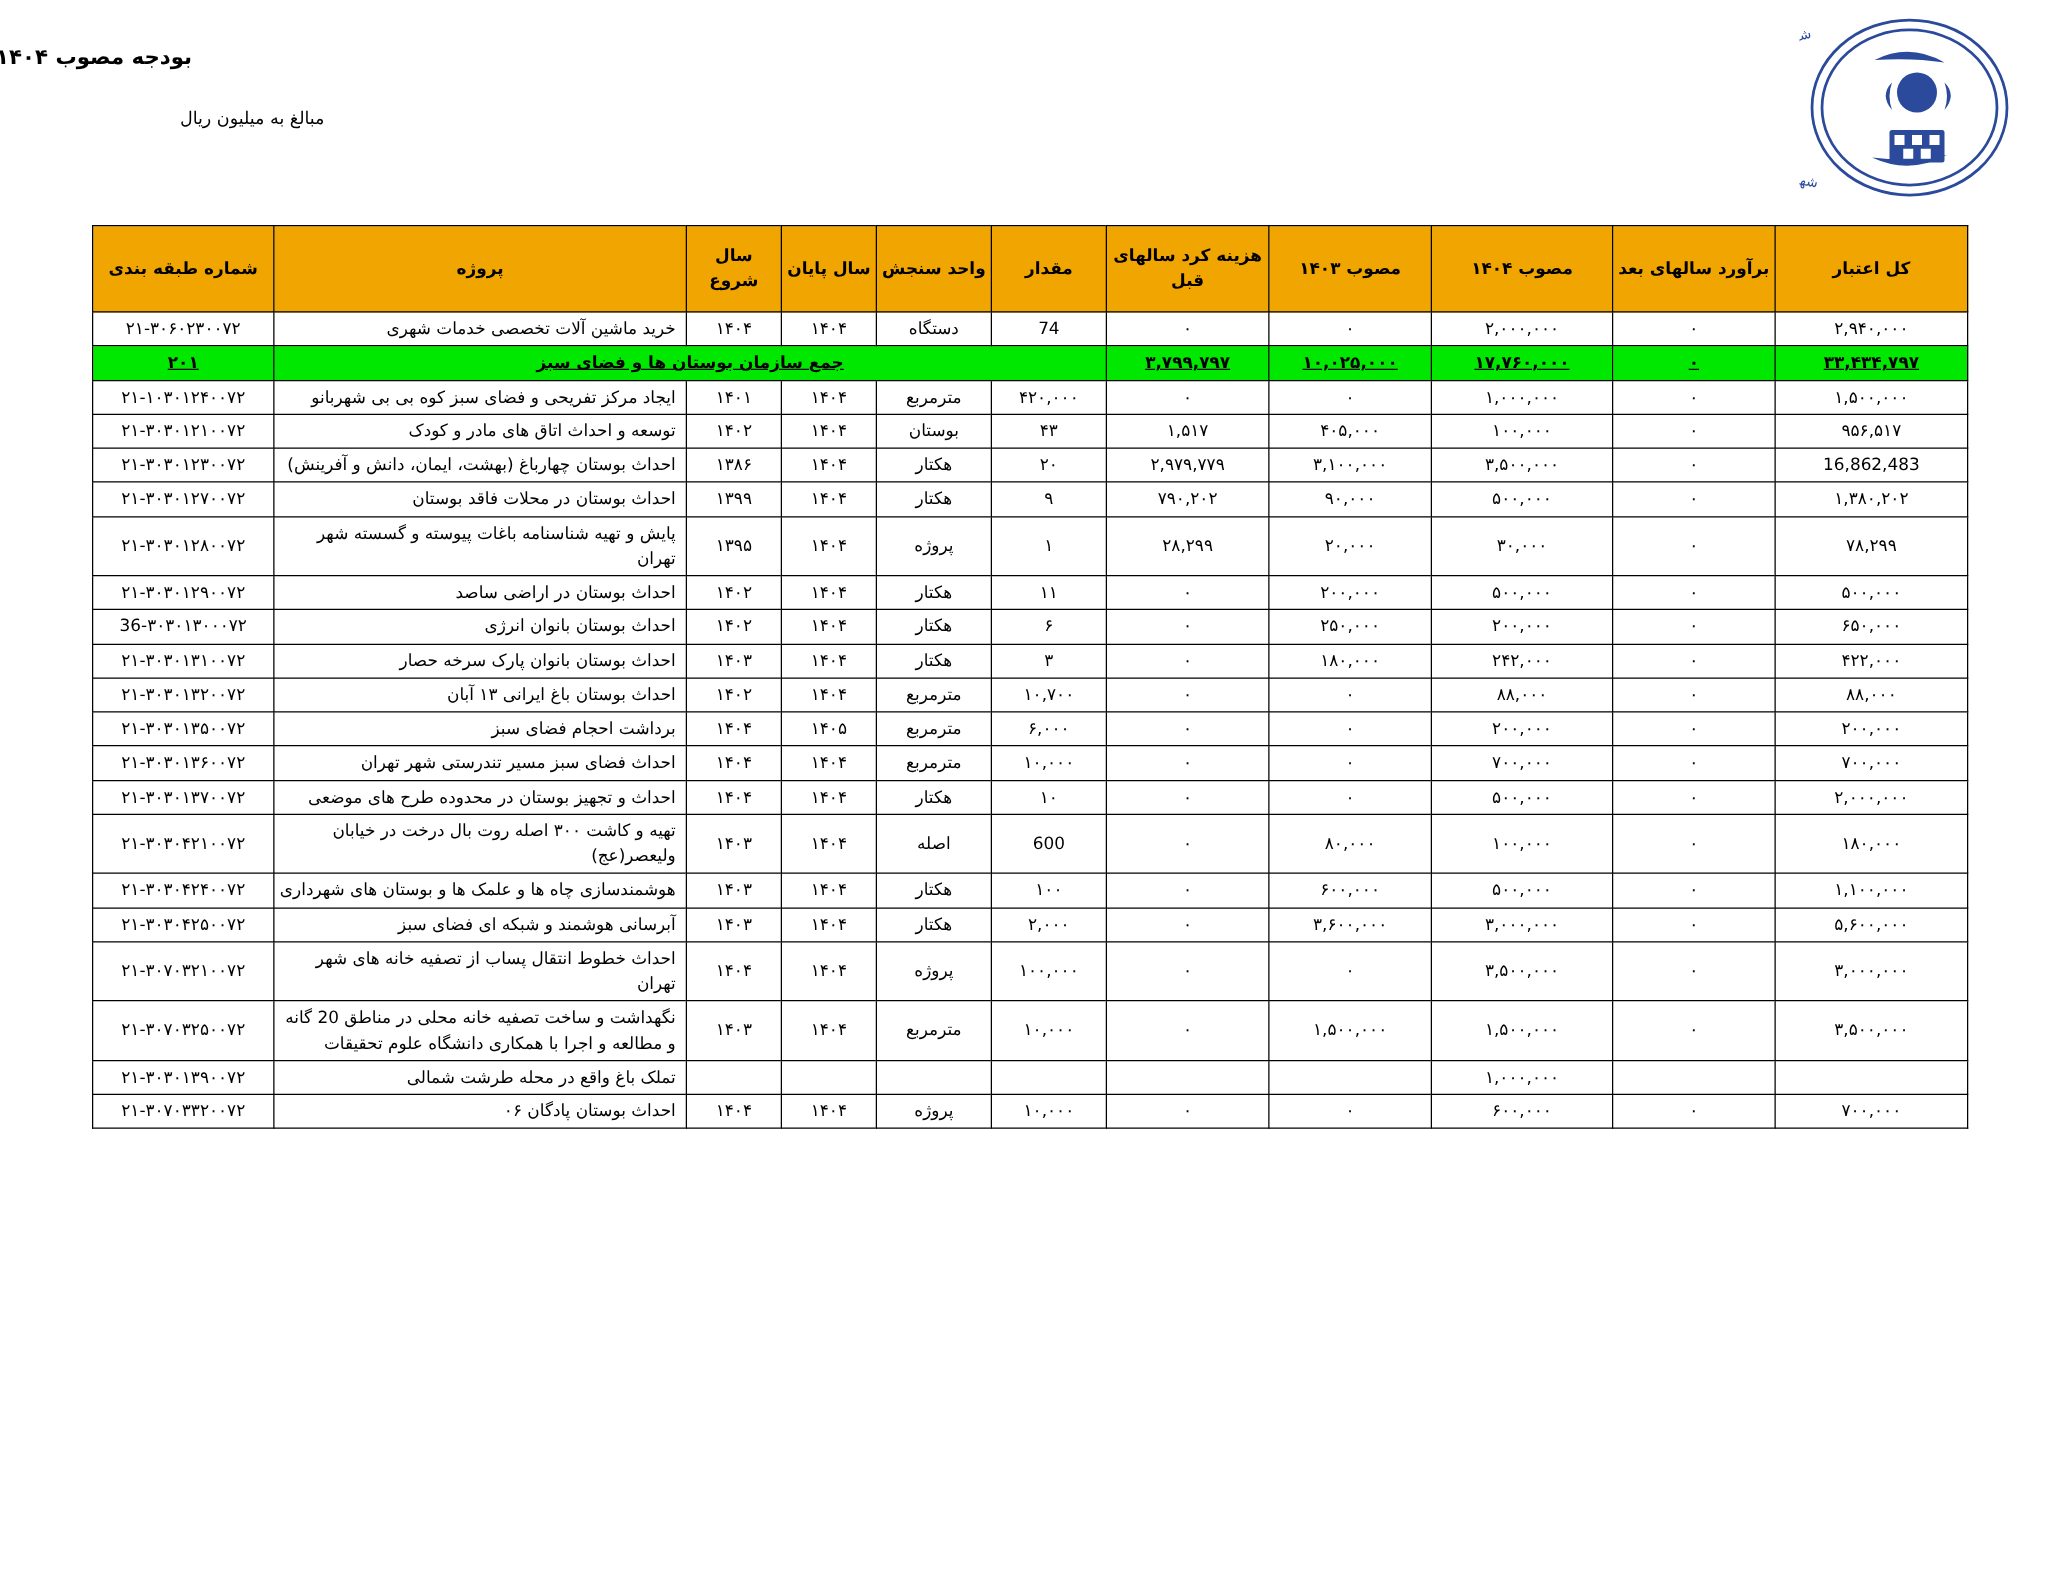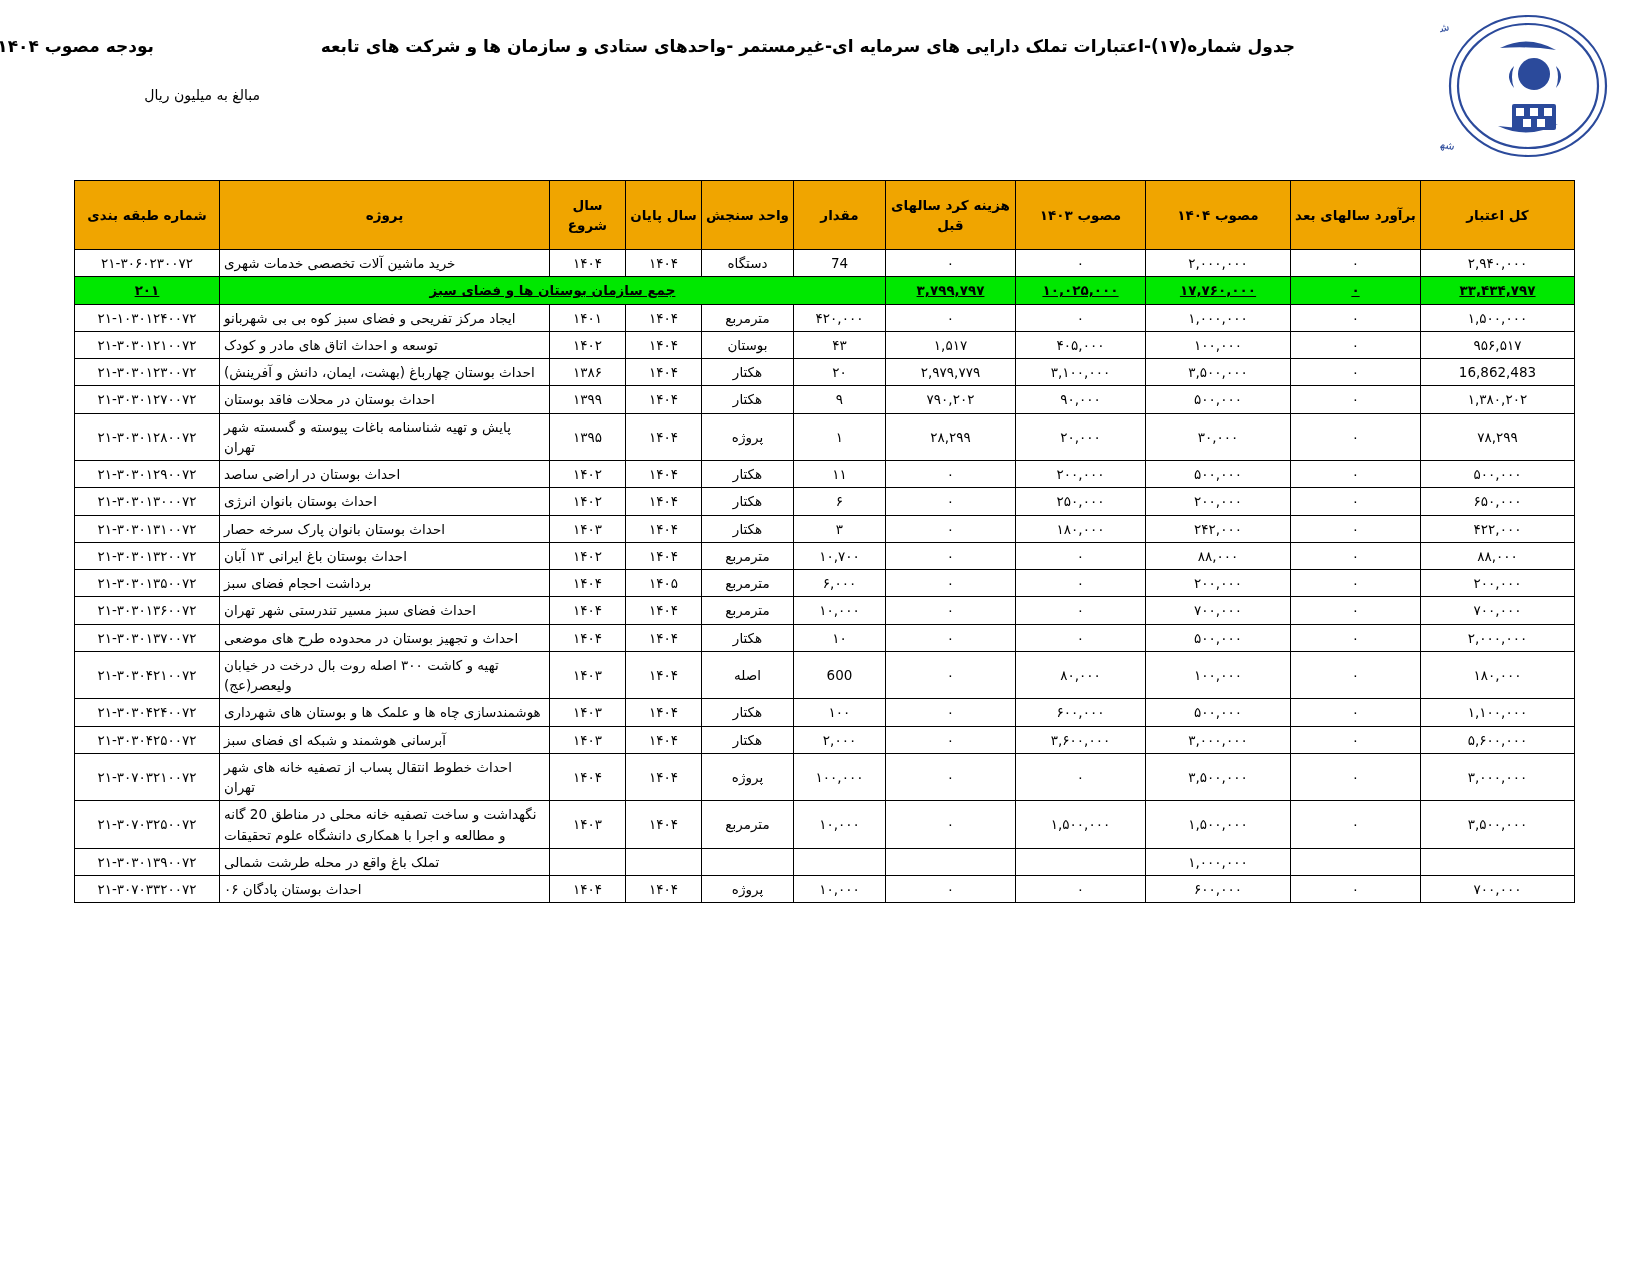--- a/index.html
+++ b/index.html
@@ -91,21 +91,21 @@
   .col-end     { width: 76px; }
   .col-unit    { width: 92px; }
   .col-qty     { width: 92px; }
   .col-prev    { width: 130px; }
   .col-1403    { width: 130px; }
   .col-1404    { width: 145px; }
   .col-future  { width: 130px; }
   .col-total   { width: 154px; }
 
   tbody td.project {
-    text-align: left;
+    text-align: right;
     padding-right: 8px;
   }
   tr.subtotal td {
     background: #00e800;
     font-weight: bold;
     text-decoration: underline;
   }
   tr.subtotal td.merged {
     text-align: center;
   }
@@ -139,21 +139,20 @@
           <rect x="97" y="111" width="8" height="8"></rect>
         </g>
         <g fill="#2b4a9b" font-family="DejaVu Sans, sans-serif" font-size="11">
           <text x="10" y="22" transform="rotate(-14 10 22)">شورای اسلامی</text>
           <text x="14" y="142" transform="rotate(10 14 142)">شهر تهران</text>
         </g>
       </svg>
     </div>
 
     <div class="budget-label">بودجه مصوب ۱۴۰۴</div>
-    <div class="doc-title">جدول شماره(۱۷)-اعتبارات تملک دارایی های سرمایه ای-غیرمستمر -واحدهای ستادی و سازمان ها و شرکت های تابعه</div>
     <div class="amount-note">مبالغ به میلیون ریال</div>
   </div>
 
   <table class="budget">
     <colgroup>
       <col class="col-total">
       <col class="col-future">
       <col class="col-1404">
       <col class="col-1403">
       <col class="col-prev">
@@ -284,21 +283,21 @@
           <td>۶۵۰,۰۰۰</td>
           <td>٠</td>
           <td>۲۰۰,۰۰۰</td>
           <td>۲۵۰,۰۰۰</td>
           <td>٠</td>
           <td>۶</td>
           <td>هکتار</td>
           <td>۱۴۰۴</td>
           <td>۱۴۰۲</td>
           <td class="project">احداث بوستان بانوان انرژی</td>
-          <td>۲۱-۳۰۳۰۱۳۰۰۰۷۲</td>
+          <td>36-۳۰۳۰۱۳۰۰۰۷۲</td>
         </tr>
         <tr>
           <td>۴۲۲,۰۰۰</td>
           <td>٠</td>
           <td>۲۴۲,۰۰۰</td>
           <td>۱۸۰,۰۰۰</td>
           <td>٠</td>
           <td>۳</td>
           <td>هکتار</td>
           <td>۱۴۰۴</td>

